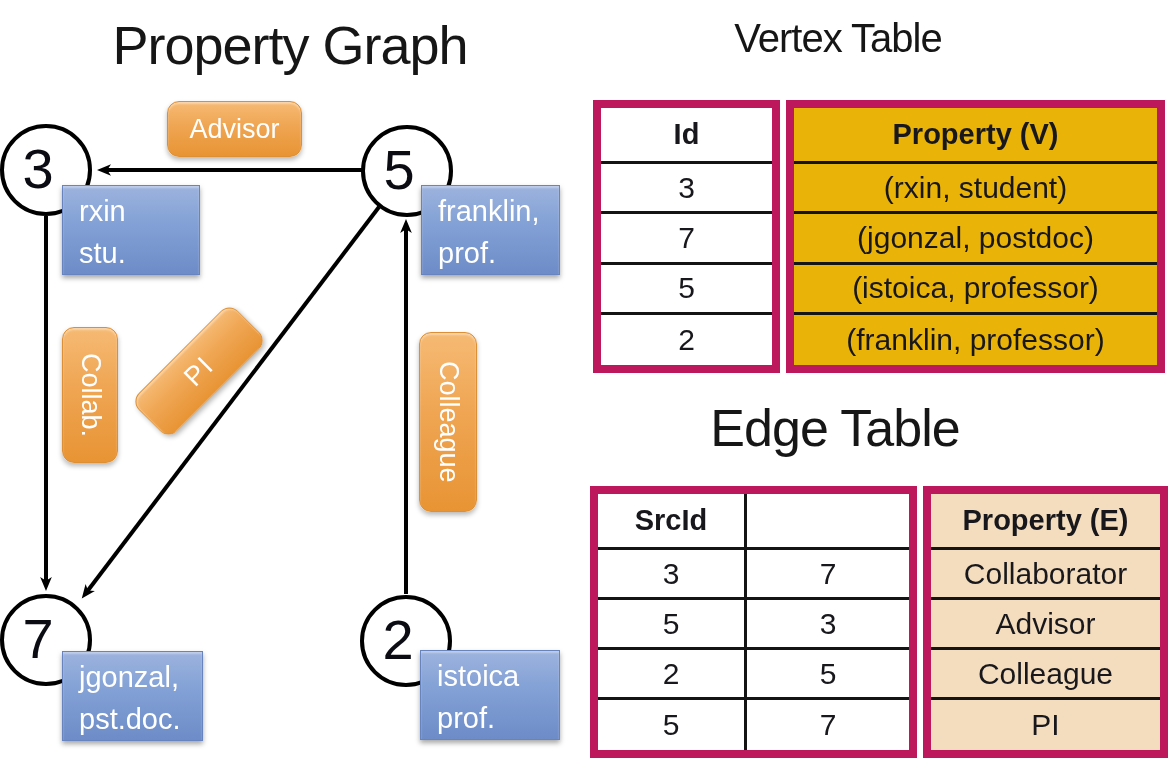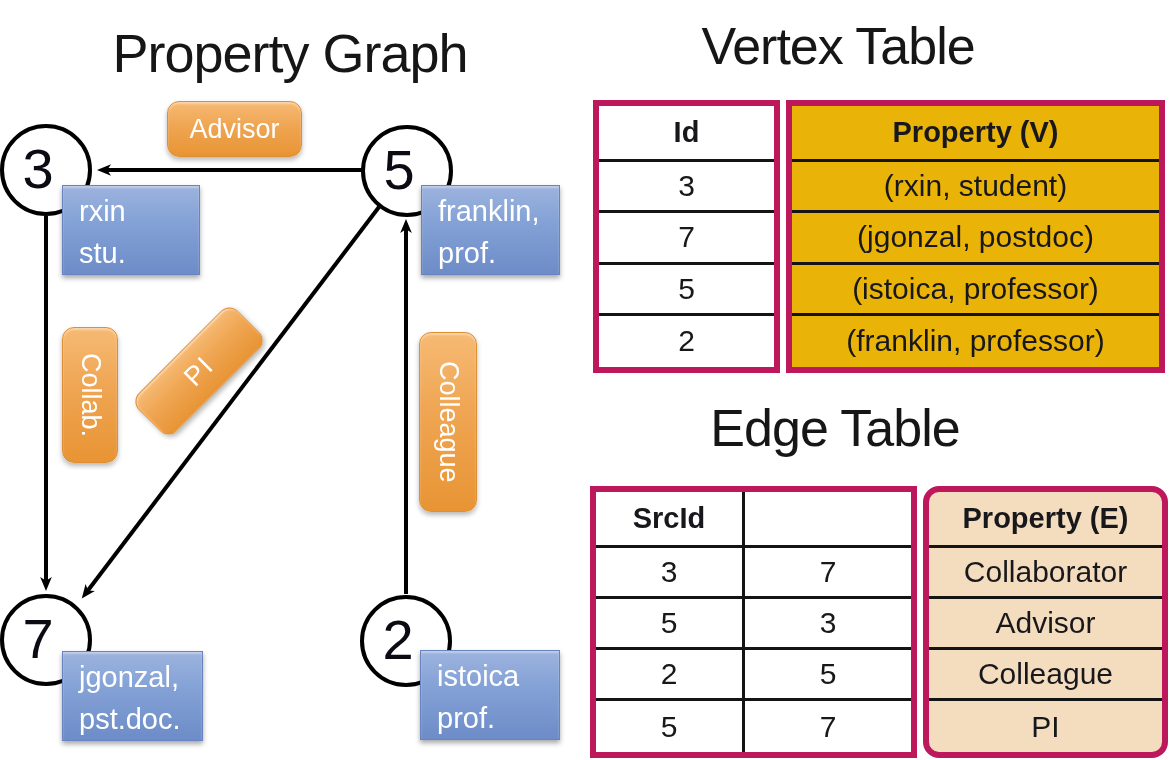--- a/index.html
+++ b/index.html
@@ -4,22 +4,22 @@
 <style>
   html,body{margin:0;padding:0;background:#fff;}
   .stage{
     position:relative;width:1170px;height:760px;overflow:hidden;
     font-family:"Liberation Sans", sans-serif;color:#111;background:#fff;
   }
   .title{
     position:absolute;text-align:center;color:#161616;
     font-weight:400;letter-spacing:-1px;white-space:nowrap;
   }
-  #graph-title{left:0;top:14px;width:580px;font-size:54px;margin-top:8px;}
-  #vertex-title{left:593px;top:16px;width:490px;font-size:52px;}
+  #graph-title{left:0;top:14px;width:580px;font-size:54px;}
+  #vertex-title{left:593px;top:16px;width:490px;font-size:40px;}
   #edge-title{left:590px;top:398px;width:490px;font-size:52px;}
 
   
   .edges-svg{position:absolute;left:0;top:0;width:580px;height:760px;z-index:1;}
   .node{
     position:absolute;width:92px;height:92px;border-radius:50%;
     background:#fff;border:4px solid #000;box-sizing:border-box;z-index:2;
     display:flex;align-items:center;justify-content:center;
     font-size:56px;color:#0b0b14;
   }
@@ -37,38 +37,38 @@
     border:1px solid #dd8f35;
     box-shadow:0 3px 5px rgba(0,0,0,.28), inset 0 2px 2px rgba(255,255,255,.4);
     color:#fff;display:flex;align-items:center;justify-content:center;
     font-size:27px;
   }
   .elabel.vertical{writing-mode:vertical-rl;}
   #elabel-pi{transform:rotate(-45deg);letter-spacing:2px;}
 
   
   .tblock{
-    position:absolute;border:6px solid #be185d;box-sizing:border-box;
+    position:absolute;border:8px solid #be185d;box-sizing:border-box;
     display:grid;grid-template-rows:56px repeat(4,1fr);
   }
   .trow{
     display:grid;border-bottom:3px solid #141414;
     align-items:center;box-sizing:border-box;
   }
   .trow:last-child{border-bottom:none;}
   .cell{
     text-align:center;font-size:30px;color:#18181c;align-self:center;
     white-space:nowrap;overflow:hidden;
   }
   .cell.hdr{font-weight:700;font-size:29px;}
   .two-col .trow{grid-template-columns:149px 1fr;}
   .two-col .cell:first-child{border-right:3px solid #141414;height:100%;
     display:flex;align-items:center;justify-content:center;box-sizing:border-box;}
   .fill-blue{background:#eab308;}
-  .fill-tan{background:#f4ddbe;border-radius:16px;}
+  .fill-tan{background:#f4ddbe;}
 </style>
 </head>
 <body>
 
 <div class="stage">
 
   <div id="graph-title" class="title">Property Graph</div>
 
   <svg class="edges-svg" viewBox="0 0 580 760" xmlns="http://www.w3.org/2000/svg">
     <defs>

